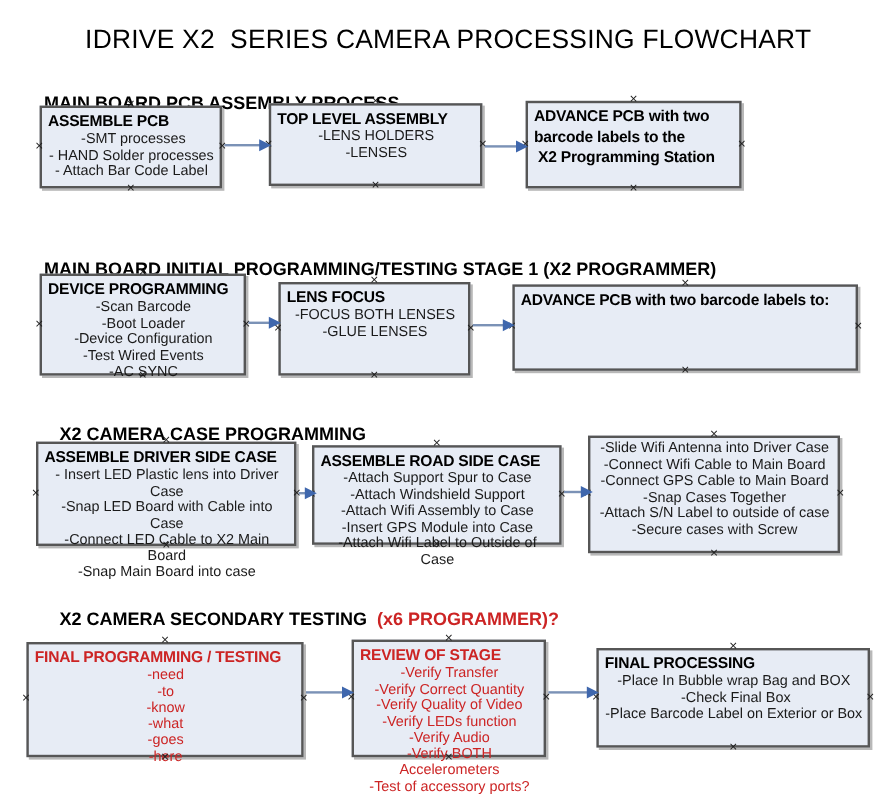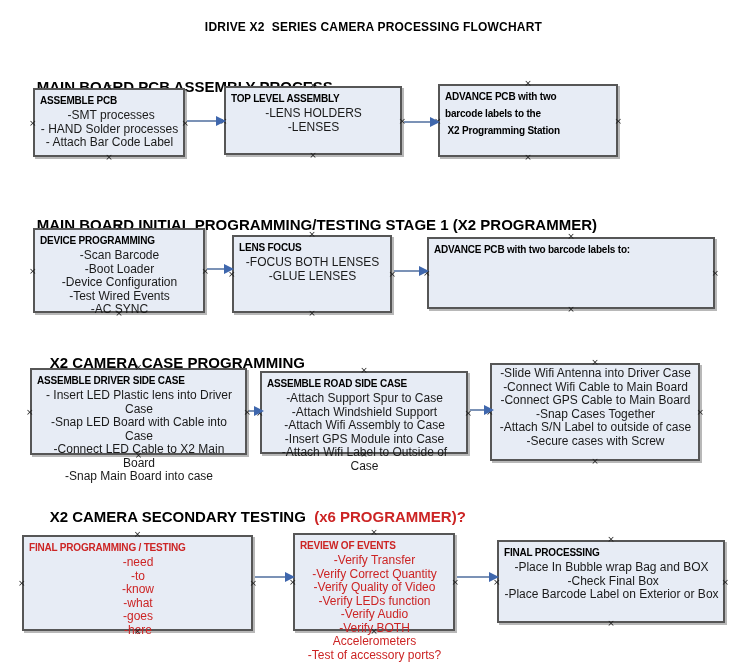--- a/index.html
+++ b/index.html
@@ -3,40 +3,40 @@
 <meta charset="utf-8">
 <style>
   html,body{margin:0;padding:0;background:#ffffff;}
   #canvas{
     position:relative;width:747px;height:662px;background:#ffffff;
     font-family:"Liberation Sans","DejaVu Sans",sans-serif;color:#111;
     overflow:hidden;
   }
   .page-title{
     position:absolute;top:20px;left:0;width:100%;text-align:center;
-    font-size:12px;font-weight:bold;letter-spacing:.2px;white-space:pre;color:#000;
+    font-size:22px;font-weight:normal;letter-spacing:.2px;white-space:pre;color:#000;
   }
   .sec-header{
     position:absolute;font-size:15px;font-weight:bold;white-space:pre;color:#000;
   }
   .s1h{left:20px;top:61px;}
   .s2h{left:20px;top:199px;}
   .s3h{left:33px;top:337px;}
   .s4h{left:33px;top:491px;}
   .red-text{color:var(--red-text,#cc2424);}
 
   .flow-box{
     position:absolute;box-sizing:border-box;
     background:var(--box-fill,#e7ecf5);
     border:2px solid var(--box-border,#565656);
     box-shadow:2px 2px 0 rgba(125,125,125,.55);
     padding:2px 4px 2px 5px;overflow:visible;
   }
   .box-title{
-    font-size:10px;font-weight:bold;line-height:17px;
+    font-size:13px;font-weight:bold;line-height:17px;
     letter-spacing:-.2px;white-space:pre-wrap;color:#000;
   }
   .item{font-size:12px;line-height:13.5px;white-space:pre-wrap;color:#1a1a1a;text-align:center;}
   .flow-box.red .box-title,.flow-box.red .item{color:var(--red-text,#cc2424);}
 
   
   .s1b1{left:33px;top:88px;width:152px;height:69px;}
   .s1b2{left:224px;top:86px;width:178px;height:69px;}
   .s1b3{left:438px;top:84px;width:180px;height:73px;}
   .s2b1{left:33px;top:228px;width:172px;height:85px;}
@@ -197,21 +197,21 @@
     <div class="item">-know</div>
     <div class="item">-what</div>
     <div class="item">-goes</div>
     <div class="item">-here</div>
   <span class="handle h-t">×</span>
       <span class="handle h-b">×</span>
       <span class="handle h-l">×</span>
       <span class="handle h-r">×</span>
     </div>
   <div class="flow-box red s4b2">
-    <div class="box-title">REVIEW OF EVENTS</div>
+    <div class="box-title">REVIEW OF STAGE</div>
     <div class="item">-Verify Transfer</div>
     <div class="item">-Verify Correct Quantity</div>
     <div class="item">-Verify Quality of Video</div>
     <div class="item">-Verify LEDs function</div>
     <div class="item">-Verify Audio</div>
     <div class="item">-Verify BOTH Accelerometers</div>
     <div class="item">-Test of accessory ports?</div>
   <span class="handle h-t">×</span>
       <span class="handle h-b">×</span>
       <span class="handle h-l">×</span>

